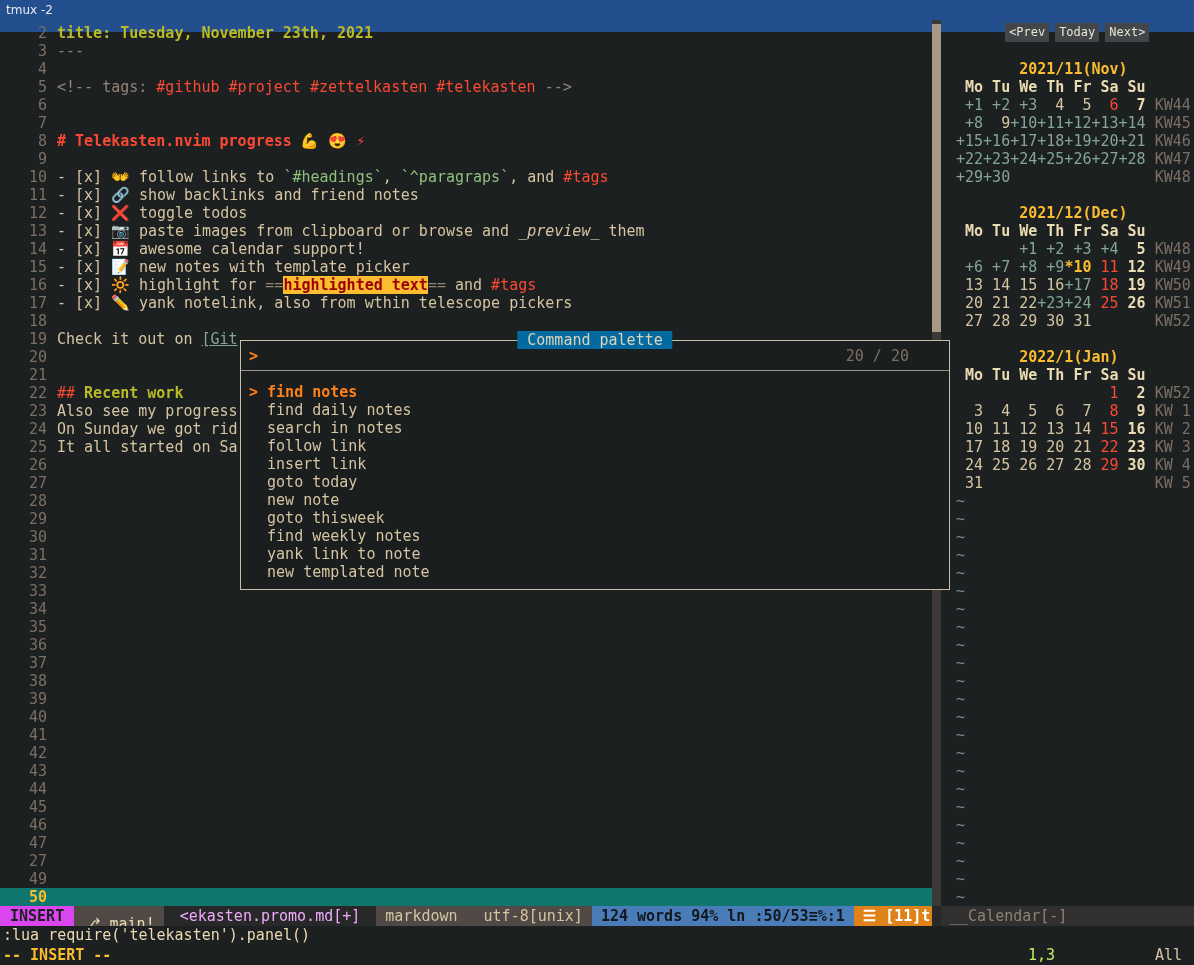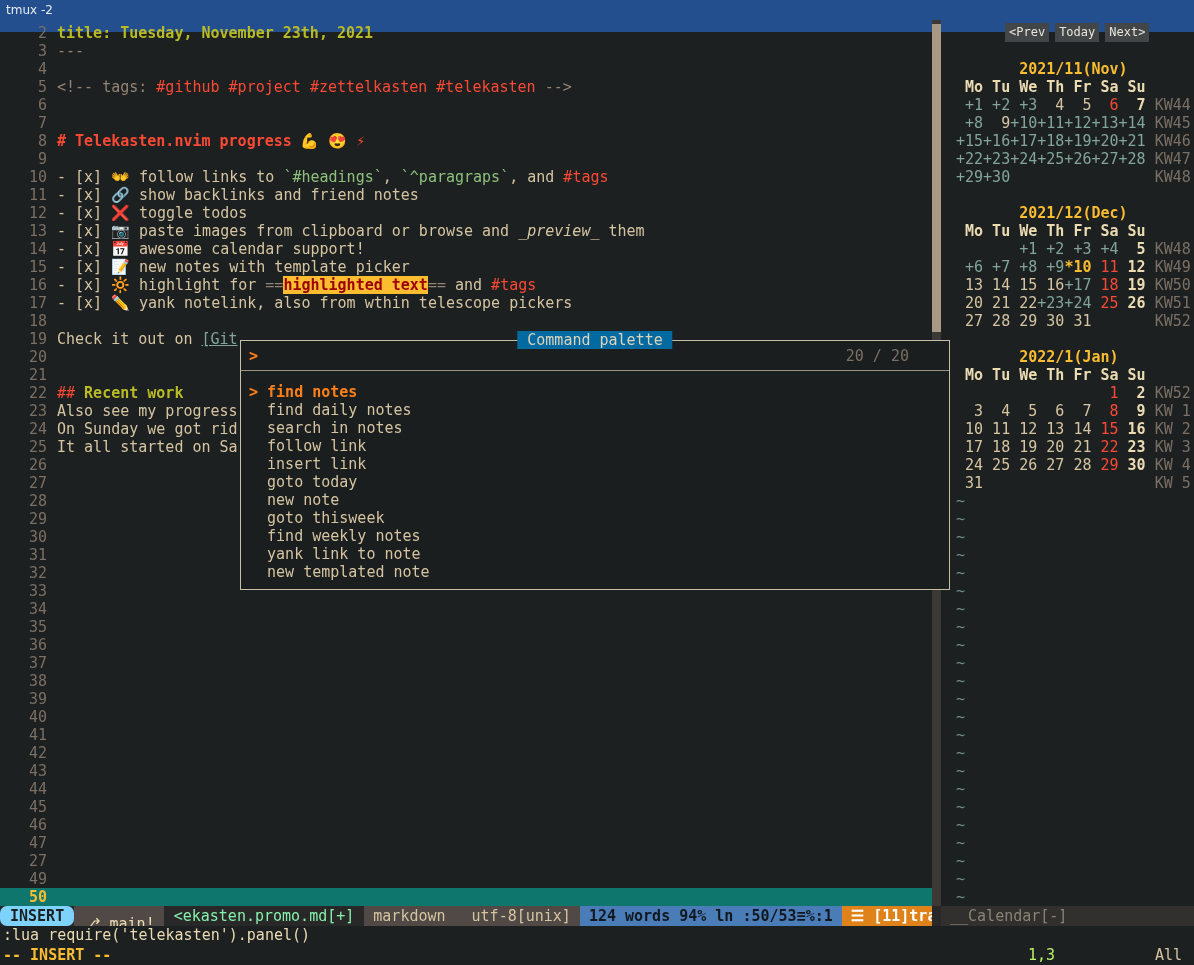--- a/index.html
+++ b/index.html
@@ -59,23 +59,23 @@
   .pal-input { flex:1; height:18px; }
   .pal-count { color:#7c6f64; }
   .pal-results { padding:12px 0 8px 8px; }
   .pal-item { height:18px; white-space:pre; }
   .pal-marker { color:#fe8019; font-weight:bold; }
   .pal-label { color:#d5c4a1; }
   .pal-item.sel .pal-label { color:#fe8019; font-weight:bold; }
   
   .statusbar { position:absolute; left:0; top:906px; width:932px; height:20px; background:#282828;
     display:flex; align-items:stretch; line-height:20px; overflow:hidden; white-space:pre; }
-  .sb-mode   { background:#7dd3fc; color:#1d2021; font-weight:bold; padding:0 10px;border-radius:7px; }
+  .sb-mode   { background:#d946ef; color:#1d2021; font-weight:bold; padding:0 10px; }
   .sb-branch { background:#504945; color:#ebdbb2; padding:8px 9px; }
-  .sb-file   { color:#86efac; padding:0 10px; }
+  .sb-file   { color:#f0abfc; padding:0 16px; }
   .sb-spacer { flex:1; }
   .sb-ft     { background:#504945; color:#d5c4a1; padding:0 9px; }
   .sb-ft .enc{ margin-left:26px; }
   .sb-stats  { background:#4a7db8; color:#12181f; font-weight:bold; padding:0 9px; }
   .sb-loc    { background:#e0821a; color:#ffffff; font-weight:bold; padding:0 9px; }
   .sb-gap    { position:absolute; left:932px; top:906px; width:9px; height:20px; background:#282828; }
   .sb-cal    { position:absolute; left:941px; top:906px; width:253px; height:20px; background:#32302f;
     color:#8a8374; line-height:20px; padding-left:9px; white-space:pre; overflow:hidden; }
   
   .cmdline { position:absolute; left:0; top:926px; width:100%; height:19px; line-height:19px;

